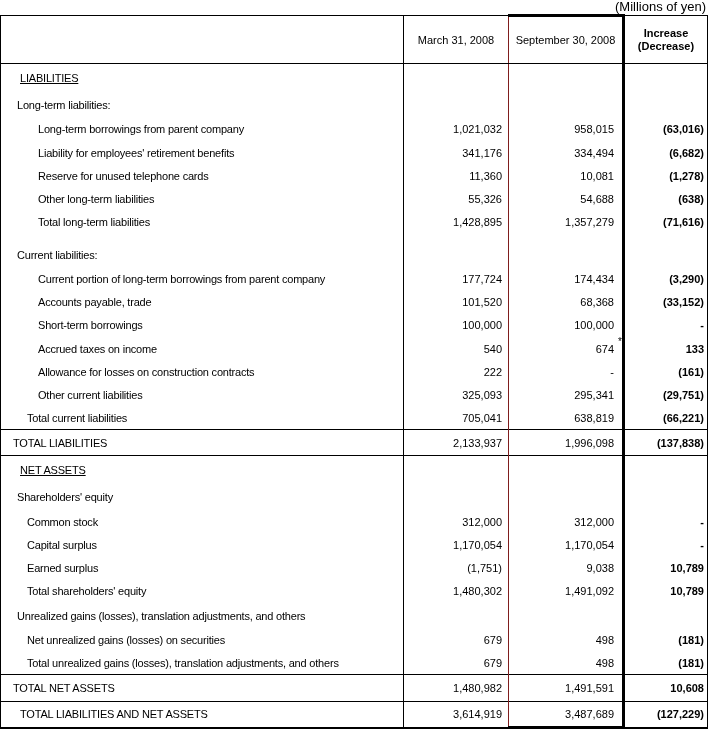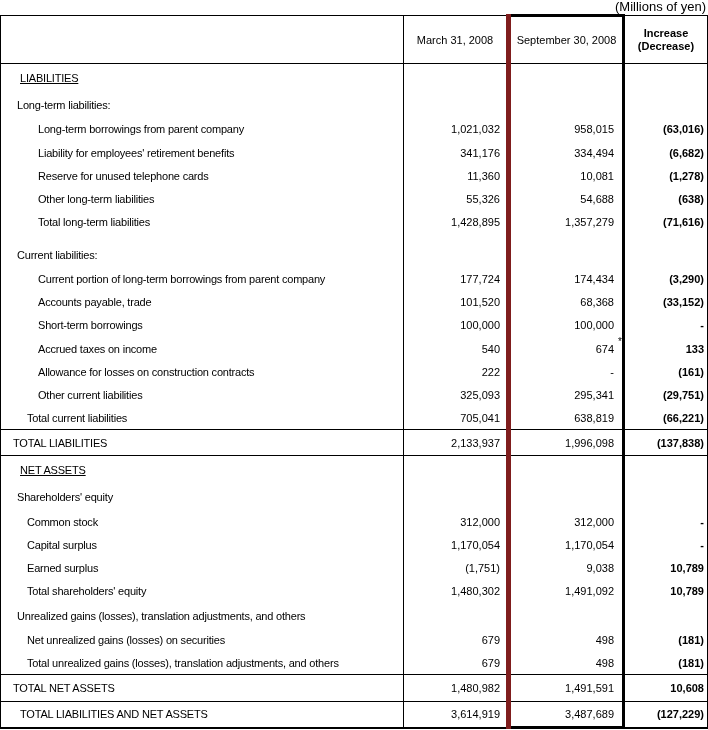--- a/index.html
+++ b/index.html
@@ -5,21 +5,21 @@
   html,body{margin:0;padding:0;background:#fff;}
   body{width:708px;height:730px;position:relative;overflow:hidden;
        font-family:"Liberation Sans",sans-serif;color:#000;}
   .units-note{position:absolute;top:1px;right:2px;font-size:13px;line-height:12px;}
   table.bs{position:absolute;top:14px;left:0;width:707px;height:715px;
            border-collapse:collapse;table-layout:fixed;font-size:11px;}
   th,td{border:0 solid #000;padding:0;vertical-align:middle;}
   
   .lbl{border-left:1px solid #000;}
   .march{border-left:1px solid #000;}
-  .sept{border-left:5px solid #7f1d1d;border-right:3px solid #000;}
+  .sept{border-left:1px solid #7f1d1d;border-right:3px solid #000;}
   .inc{border-right:1px solid #000;font-weight:bold;}
   
   thead th{border-top:1px solid #000;border-bottom:1px solid #000;
            font-weight:normal;text-align:center;}
   thead th.sept{border-top:3px solid #000;}
   tr.sec-start td{border-top:1px solid #000;}
   tbody tr:last-child td{border-bottom:2px solid #000;}
   tbody tr:last-child td.sept{border-bottom:3px solid #000;}
   
   thead tr{height:48px;margin-left:13px;}

